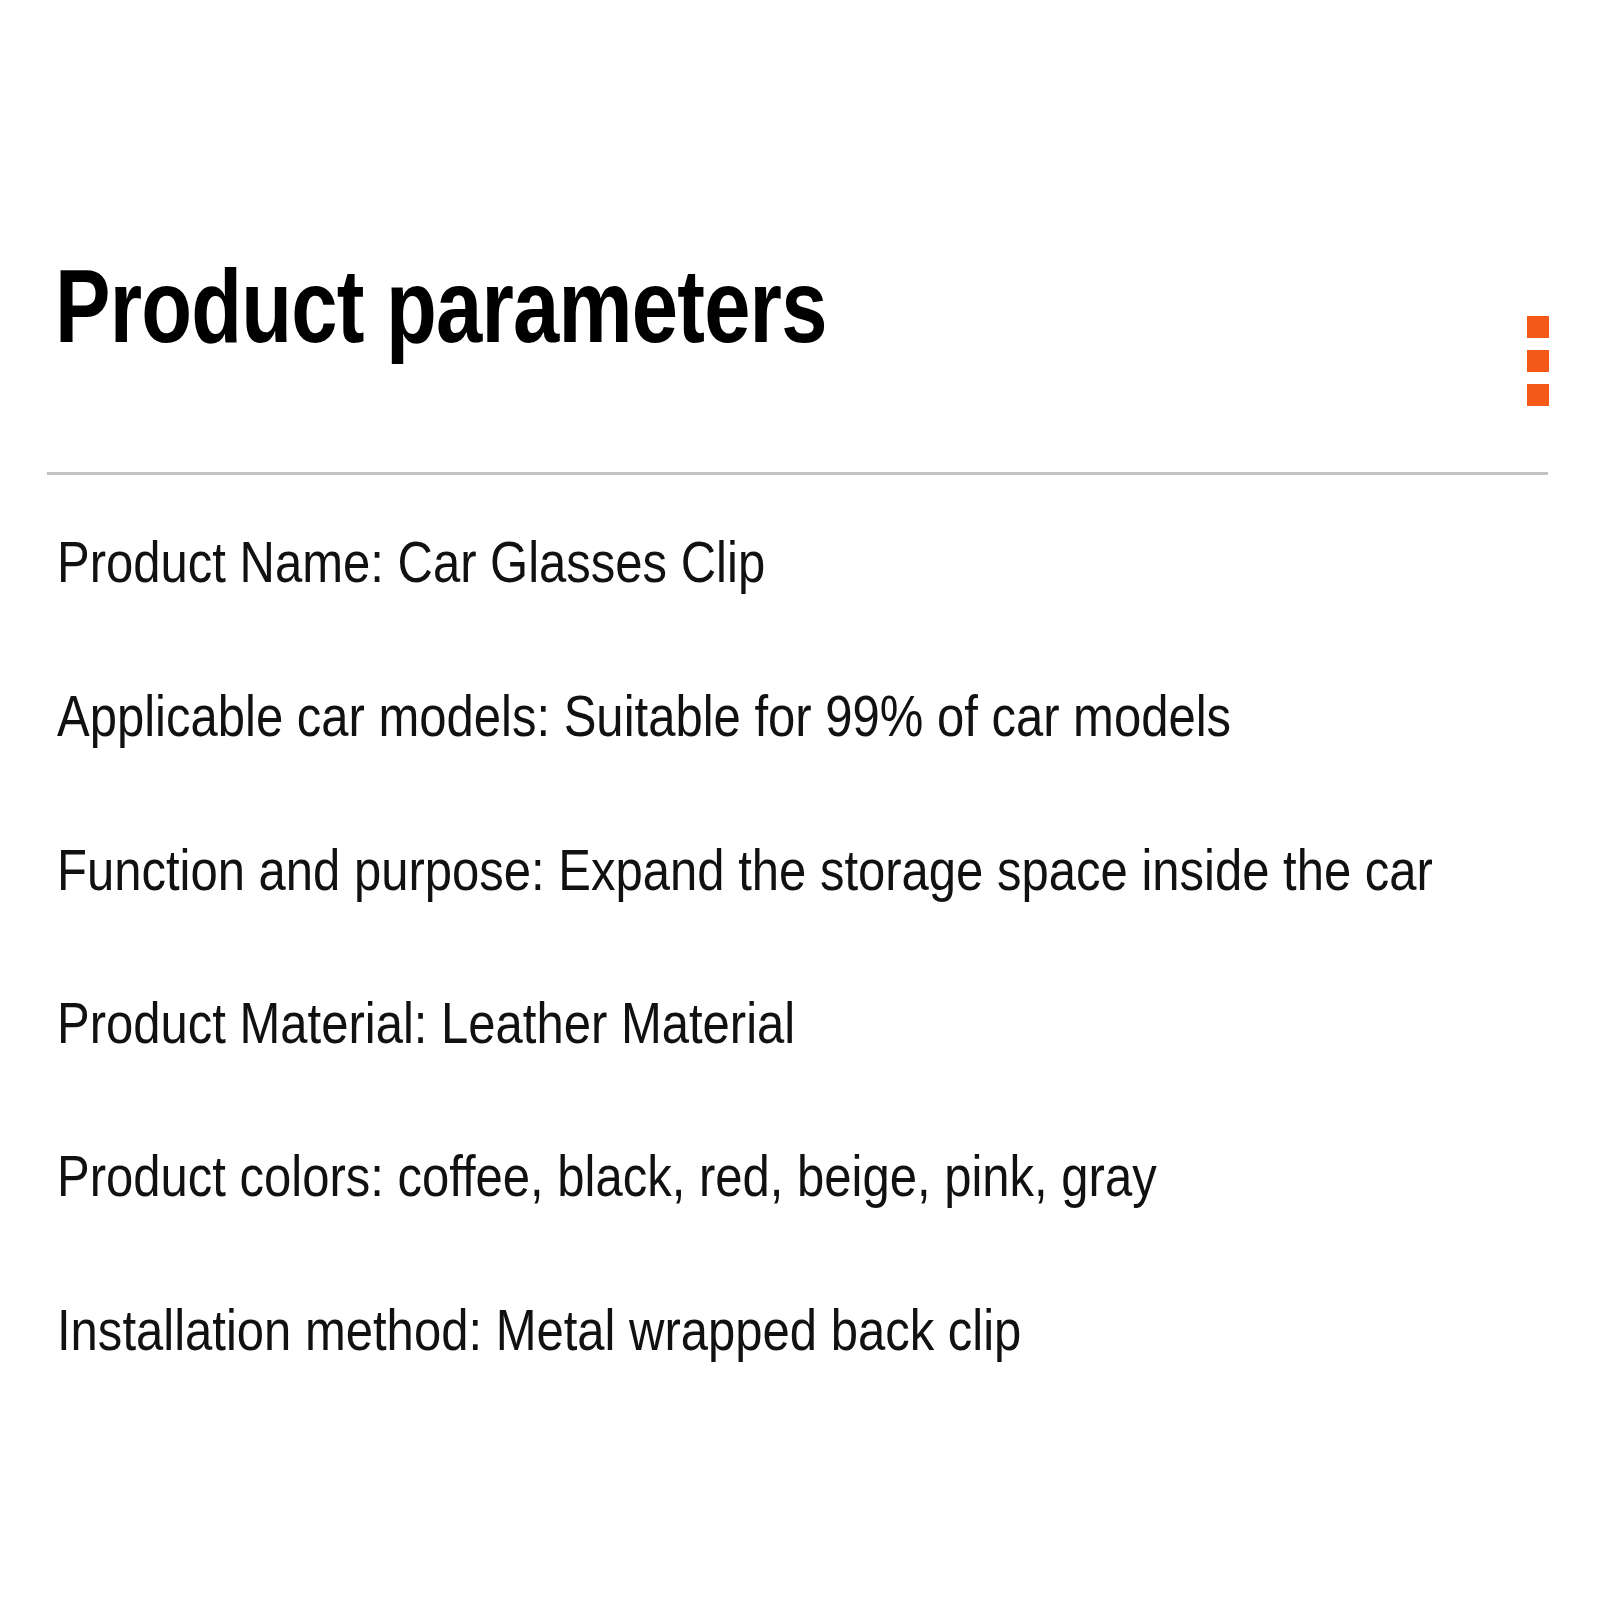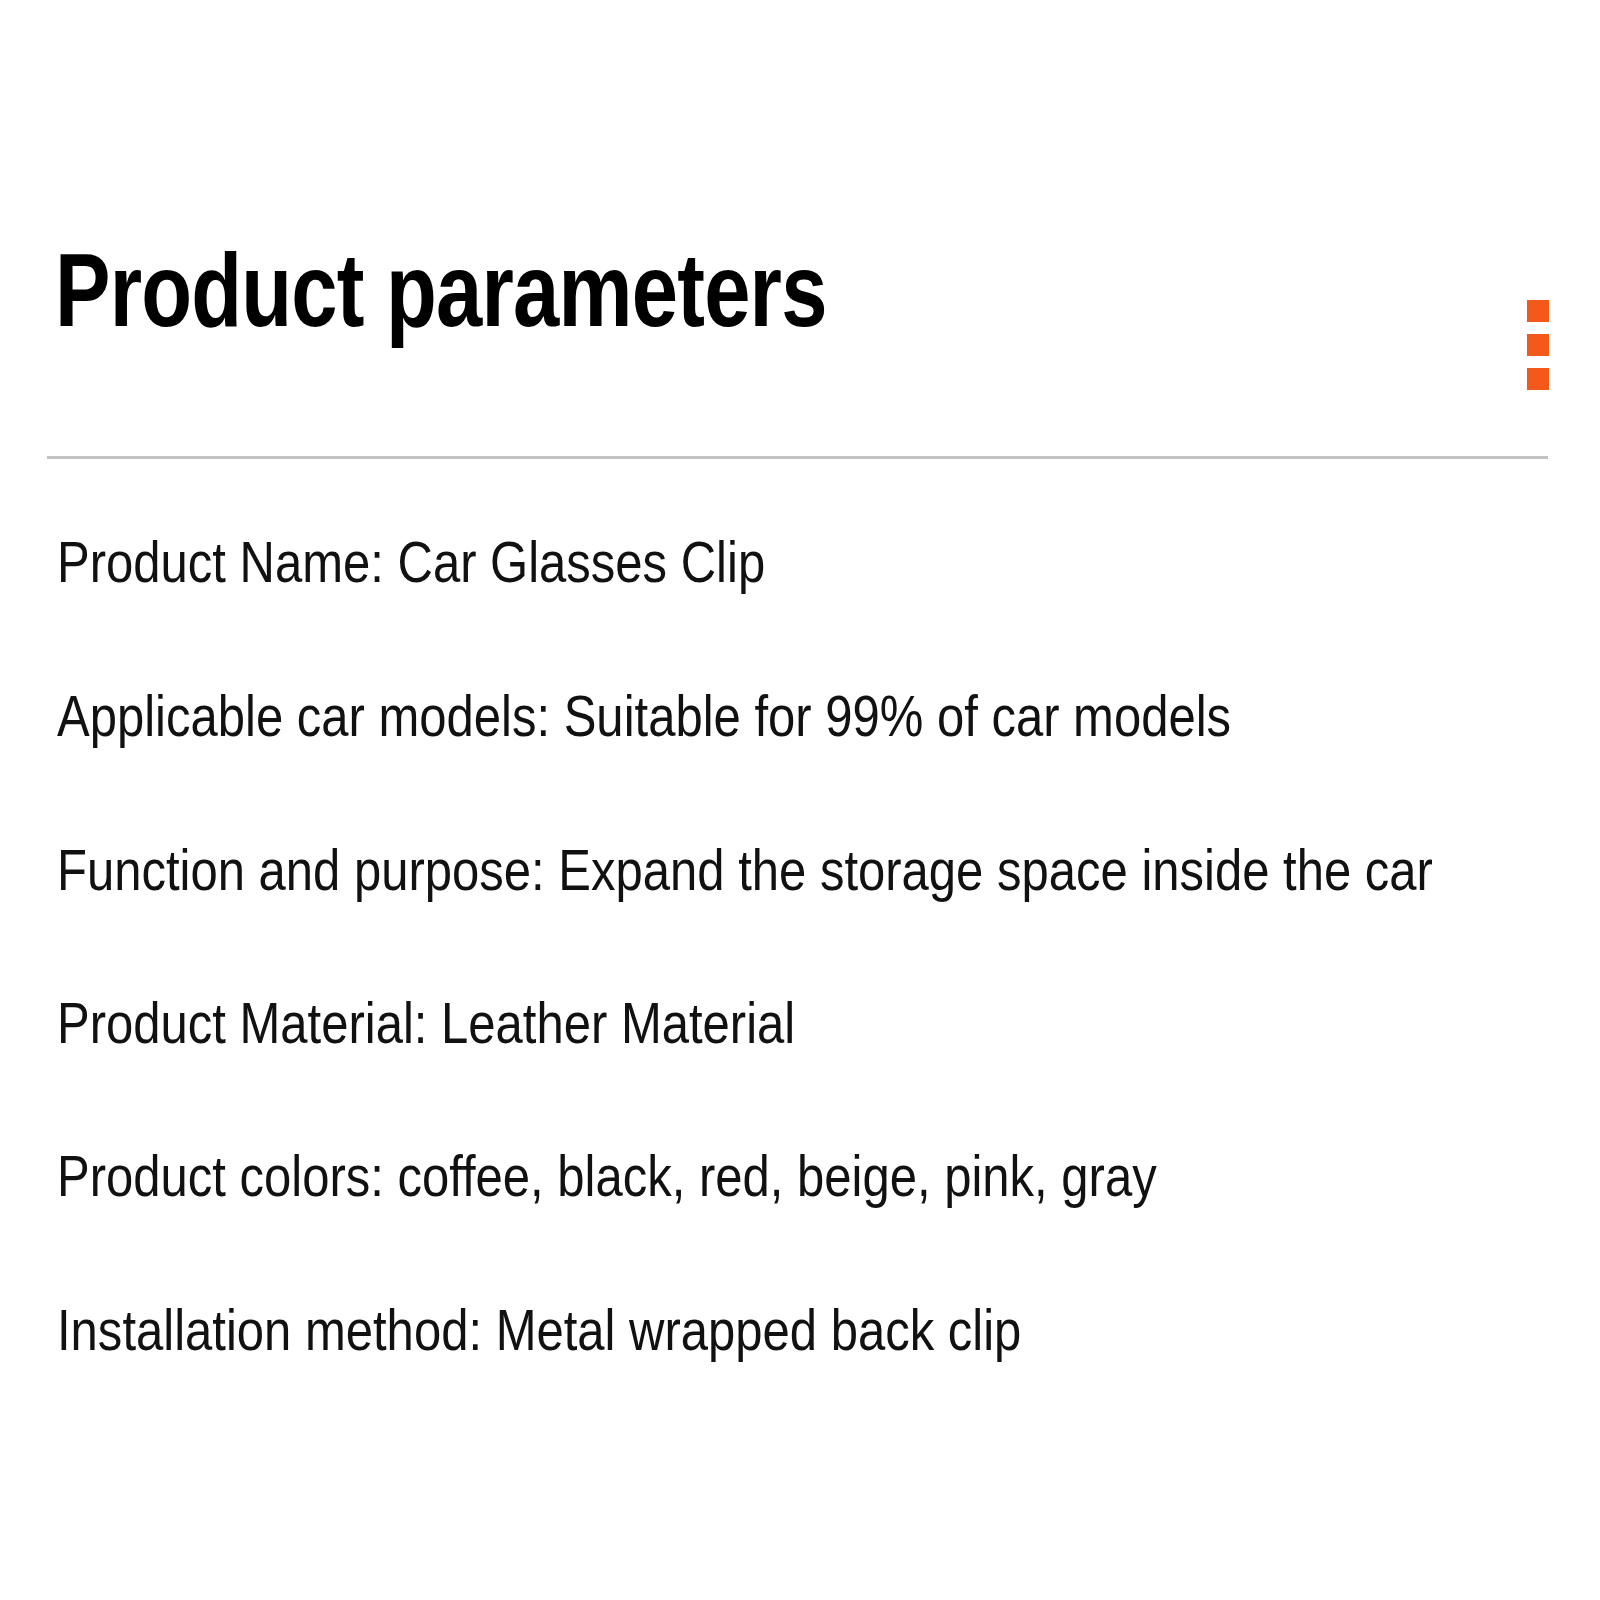--- a/index.html
+++ b/index.html
@@ -17,21 +17,21 @@
     width: 1600px;
     height: 1600px;
     background: #ffffff;
     overflow: hidden;
   }
 
   
   .header {
     position: absolute;
     left: 0;
-    top: 0;
+    top: 16px;
     width: 1600px;
     height: 470px;
   }
 
   .page-title {
     position: absolute;
     left: 55px;
     top: 238px;
     margin: 0;
     font-family: "Liberation Sans", "DejaVu Sans", sans-serif;

